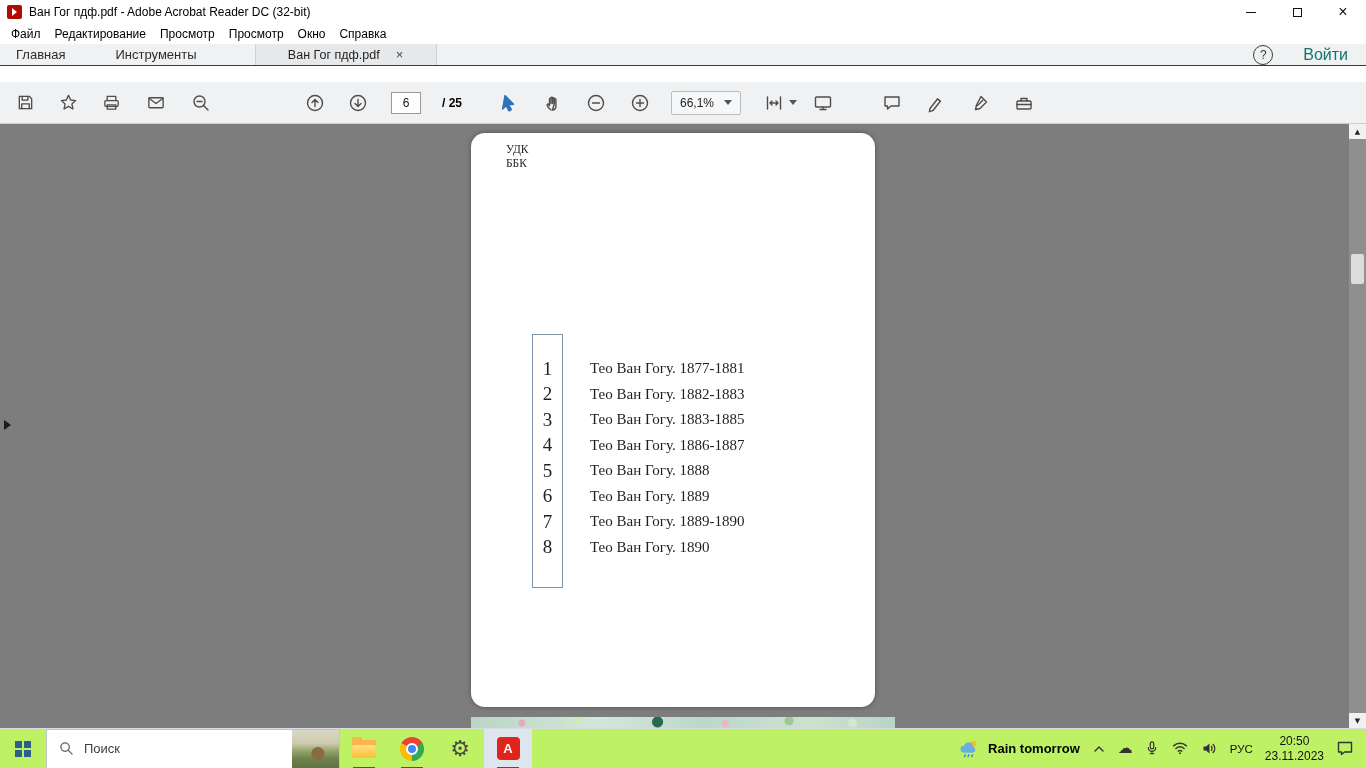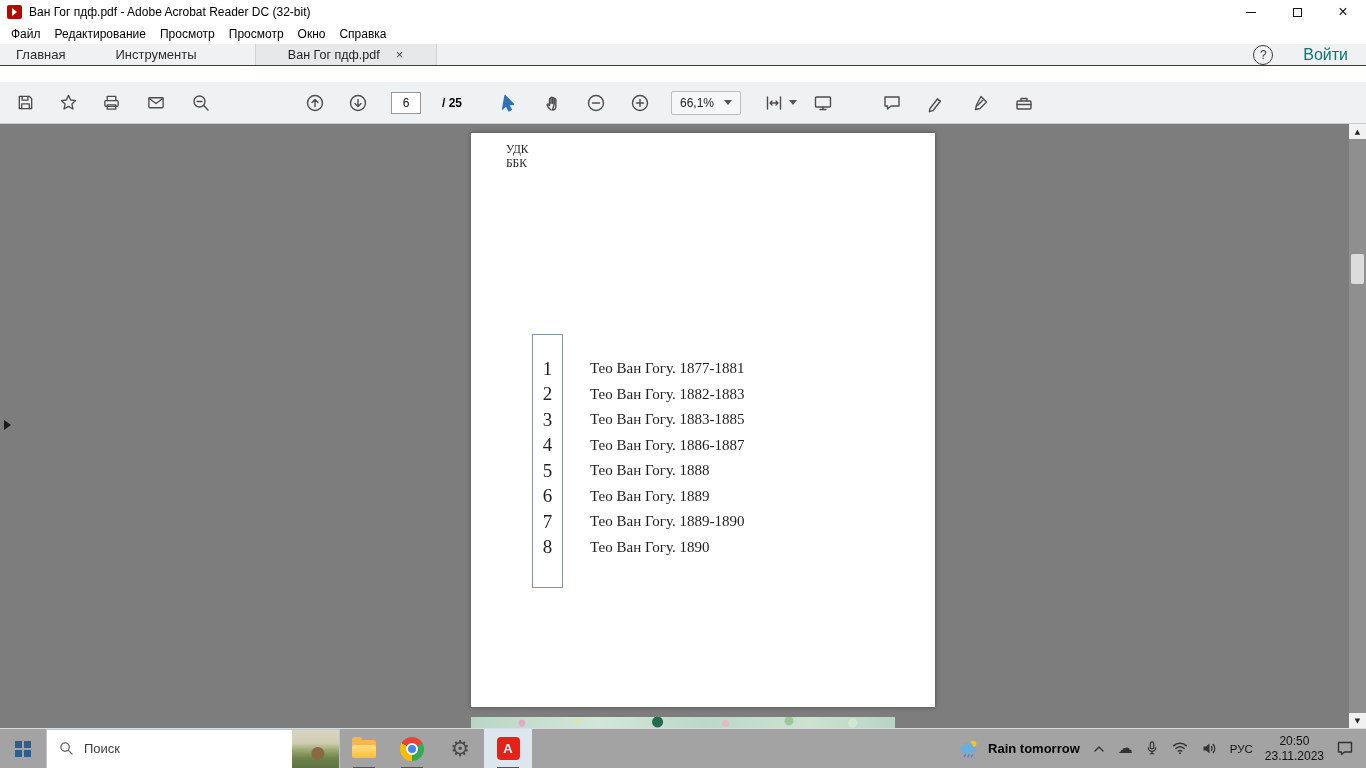--- a/index.html
+++ b/index.html
@@ -38,21 +38,21 @@
   .ml10{margin-left:10px}.ml13{margin-left:13px}.ml14{margin-left:14px}.ml15{margin-left:15px}
   .ml84{margin-left:84px}.ml31{margin-left:31px}.ml39{margin-left:39px}.ml11{margin-left:11px}
   .page-input { width:30px; height:22px; margin-left:18px; background:#fff; border:1px solid #999; font-size:12px; text-align:center; color:#111; font-family:inherit; }
   .page-total { font-size:12px; color:#000000; margin-left:21px; white-space:nowrap;font-weight:bold; }
   .zoom-dd { height:24px; margin-left:16px; padding:0 8px; border:1px solid #bdbdbd; border-radius:2px; background:#f6f7f8; display:flex; align-items:center; gap:10px; font-size:12px; color:#222; flex:none; }
   .caret { width:0; height:0; border-left:4px solid transparent; border-right:4px solid transparent; border-top:5px solid #555; }
   .fit-group { display:flex; align-items:center; gap:5px; margin-left:23px; flex:none; }
 
   
   .docarea { position:absolute; top:124px; bottom:40px; left:0; right:0; background:#7d7d7d; }
-  .page1 { position:absolute; left:471px; top:9px; width:464px; height:574px; background:#fff; box-shadow:0 0 5px rgba(0,0,0,.35); font-family:"Liberation Serif","DejaVu Serif",serif; color:#1f1f1f; }
+  .page1 { position:absolute; left:471px; top:9px; width:404px; height:574px; background:#fff; box-shadow:0 0 5px rgba(0,0,0,.35); font-family:"Liberation Serif","DejaVu Serif",serif; color:#1f1f1f;border-radius:14px; }
   .udk-block { position:absolute; left:35px; top:9px; font-size:11.5px; line-height:14px; }
   .page-title { position:absolute; left:0; top:118px; width:100%; text-align:center; font-size:26px; letter-spacing:.5px; }
   .toc-box { position:absolute; left:61px; top:201px; width:31px; height:254px; border:1px solid #7d93a8; }
   .toc-rows { position:absolute; left:61px; top:223px; }
   .toc-row { display:flex; align-items:center; height:25.5px; }
   .toc-num { width:31px; text-align:center; font-size:19px; }
   .toc-label { margin-left:27px; font-size:15px; white-space:nowrap; }
   .page2 { position:absolute; left:471px; top:593px; width:424px; height:11px;
     background:
       radial-gradient(circle at 12% 55%, #e4a9c0 0 3px, transparent 4px),
@@ -62,21 +62,21 @@
       radial-gradient(circle at 75% 35%, #9cc89a 0 4px, transparent 5px),
       radial-gradient(circle at 90% 55%, #d3e6d0 0 4px, transparent 5px),
       linear-gradient(90deg,#b9d6c5,#d3e7d8 30%,#bcd8c8 55%,#cde2cf 80%,#b9d4c4); }
   .pane-arrow { position:absolute; left:4px; top:296px; width:0; height:0; border-left:7px solid #1a1a1a; border-top:5px solid transparent; border-bottom:5px solid transparent; }
   .scrollbar { position:absolute; right:0; top:0; width:17px; height:100%; background:#8f8f8f; }
   .sb-arrow { position:absolute; left:0; width:17px; height:15px; background:#f1f1f1; display:flex; align-items:center; justify-content:center; font-size:7px; color:#222; font-family:"DejaVu Sans",sans-serif; }
   .sb-up { top:0; } .sb-down { bottom:0; }
   .sb-thumb { position:absolute; left:2px; top:130px; width:13px; height:30px; background:#dcdcdc; border-radius:2px; }
 
   
-  .taskbar { position:absolute; left:0; bottom:0; width:100%; height:40px; background:#a3a3a3; border-top:1px solid #d8dde2; display:flex; align-items:center; }
+  .taskbar { position:absolute; left:0; bottom:0; width:100%; height:40px; background:#bef264; border-top:1px solid #d8dde2; display:flex; align-items:center; }
   .start { width:46px; height:40px; display:flex; align-items:center; justify-content:center; flex:none; }
   .win-logo { width:16px; height:16px; display:grid; grid-template-columns:7px 7px; grid-template-rows:7px 7px; gap:2px; }
   .win-logo i { background:#2d5e8d; }
   .search-box { width:294px; height:40px; background:#fff; border:1px solid #bfc4c9; display:flex; align-items:center; position:relative; flex:none; }
   .search-input { border:none; outline:none; background:transparent; font-size:13px; color:#333; width:165px; margin-left:10px; font-family:inherit; }
   .search-input::placeholder { color:#3f3f3f; opacity:1; }
   .search-img { position:absolute; right:0; top:0; width:47px; height:38px;
     background:
       radial-gradient(circle at 55% 62%, #8a6a43 0 6px, transparent 7px),
       linear-gradient(180deg,#d9d6c4 0%,#cfcbb0 35%,#95a56b 55%,#6f814c 75%,#5f7342 100%); }

